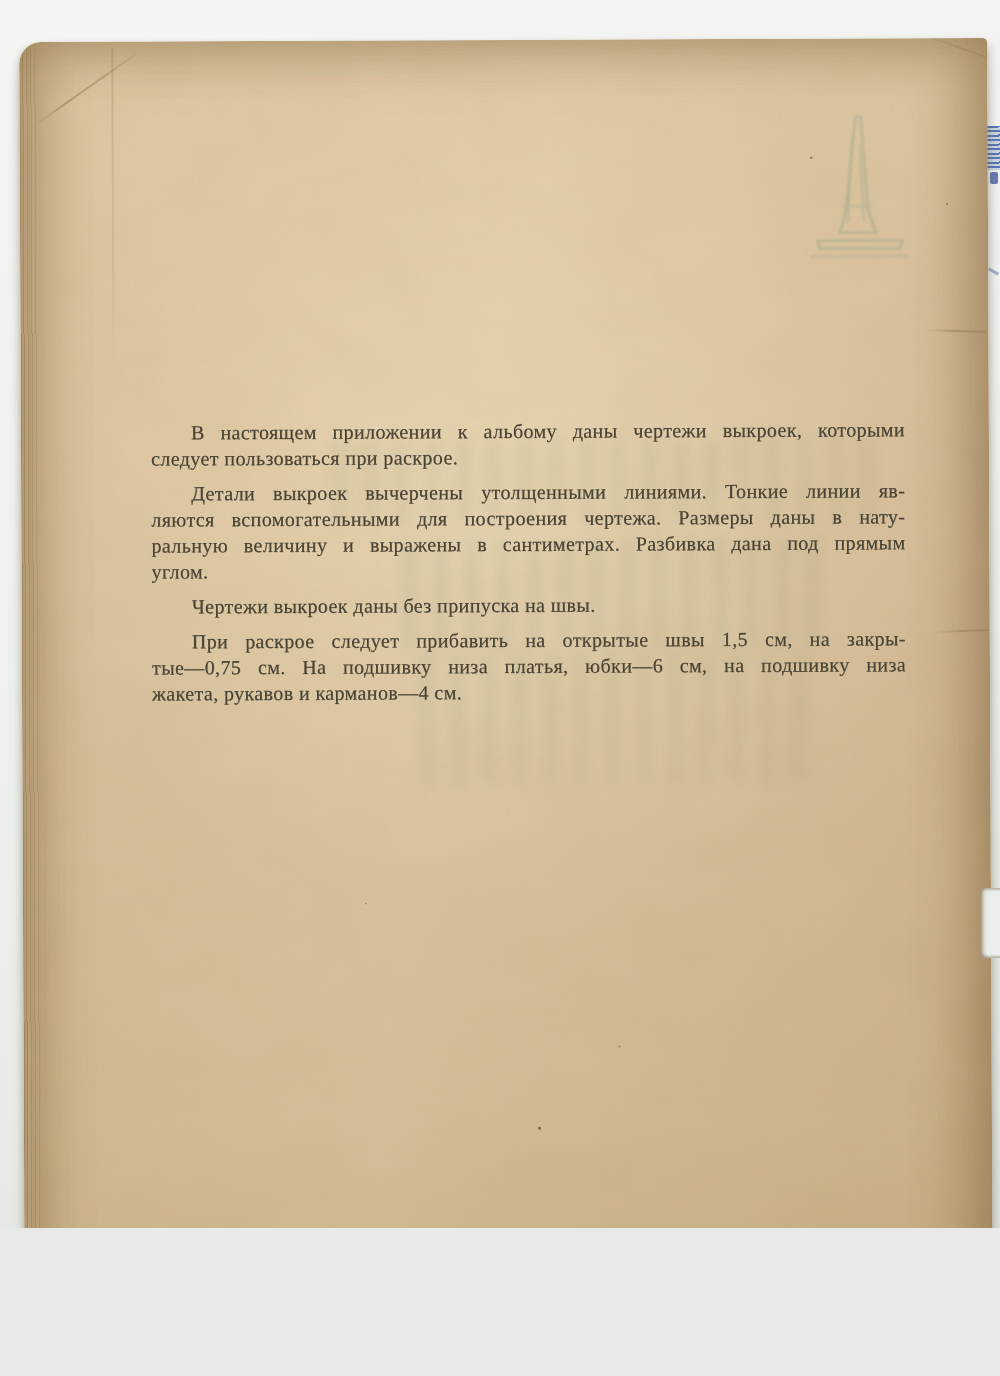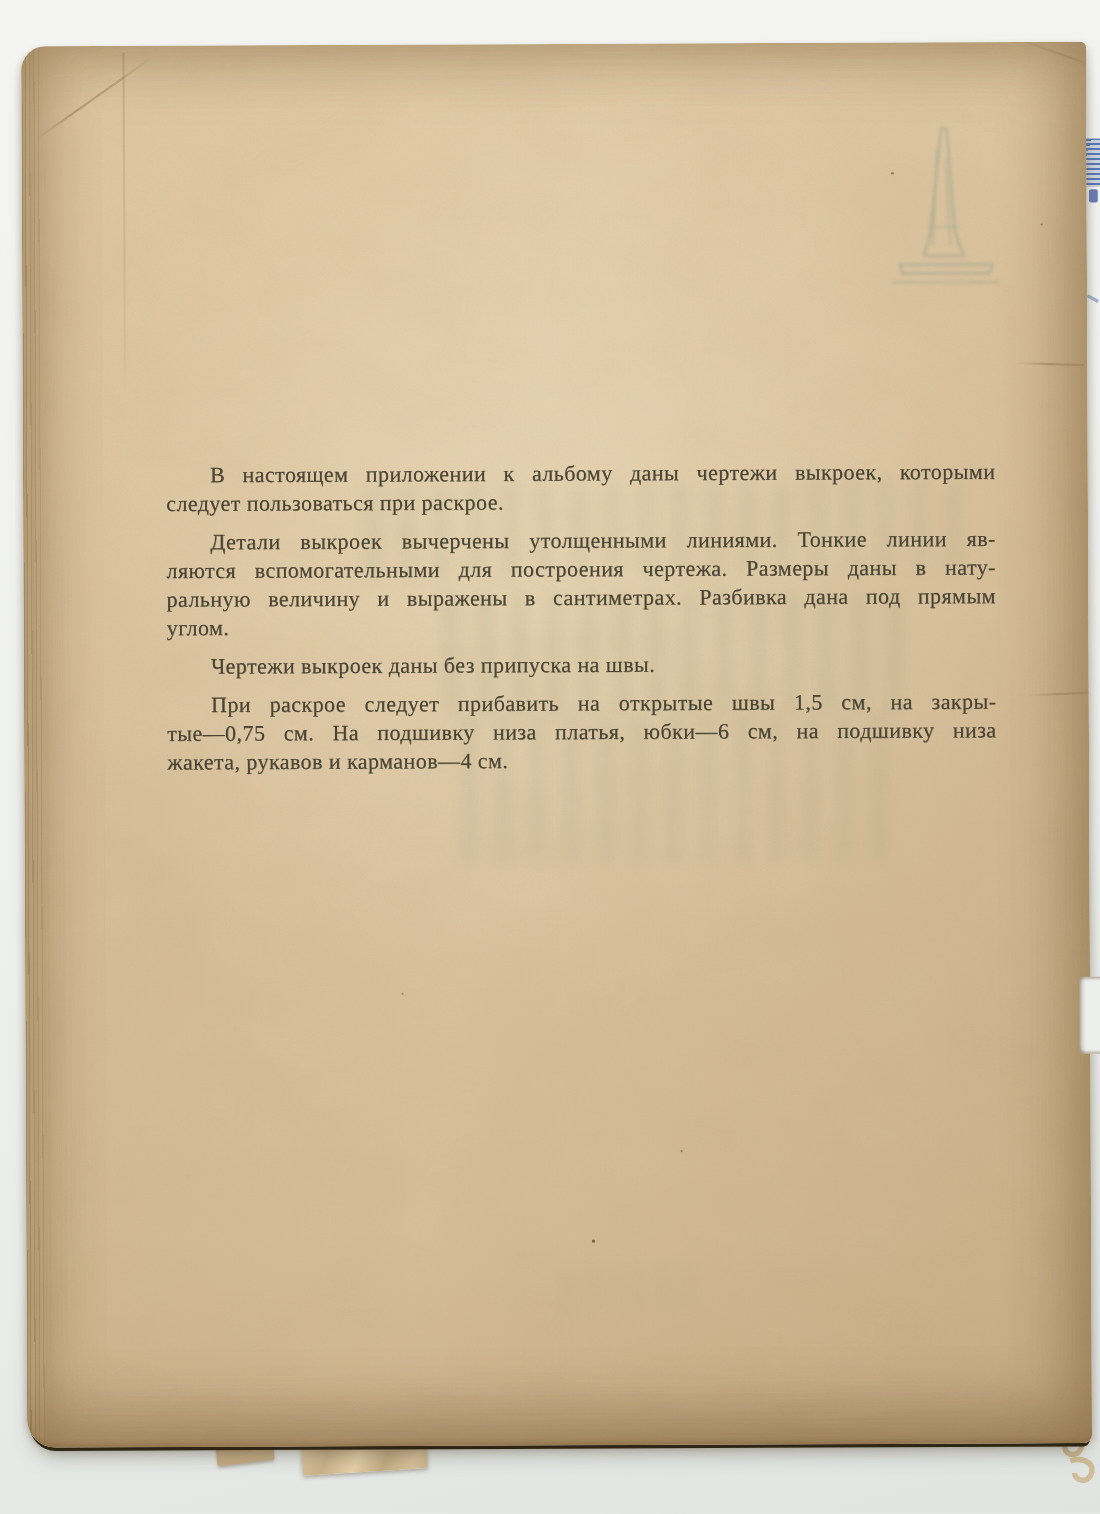--- a/index.html
+++ b/index.html
@@ -1,17 +1,17 @@
 <!DOCTYPE html>
 <html><head>
 <meta charset="utf-8">
 <style>
   html,body{margin:0;padding:0;background:#e7eae7;}
   .scan{
-    position:relative;width:1000px;height:1376px;overflow:hidden;
+    position:relative;width:1000px;height:1228px;overflow:hidden;
     background:linear-gradient(165deg,#f4f5f2 0%,#eff1ee 45%,#e9ecE9 70%,#e0e4e1 100%);
     font-family:"Liberation Serif",serif;
   }
   
   .page{
     position:absolute;left:22px;top:40px;width:968px;height:1274px;
     transform:rotate(-0.25deg);
     border-radius:22px 5px 8px 26px;
     background:
       radial-gradient(ellipse 70% 45% at 48% 36%,rgba(255,243,214,.32),rgba(255,243,214,0) 72%),

